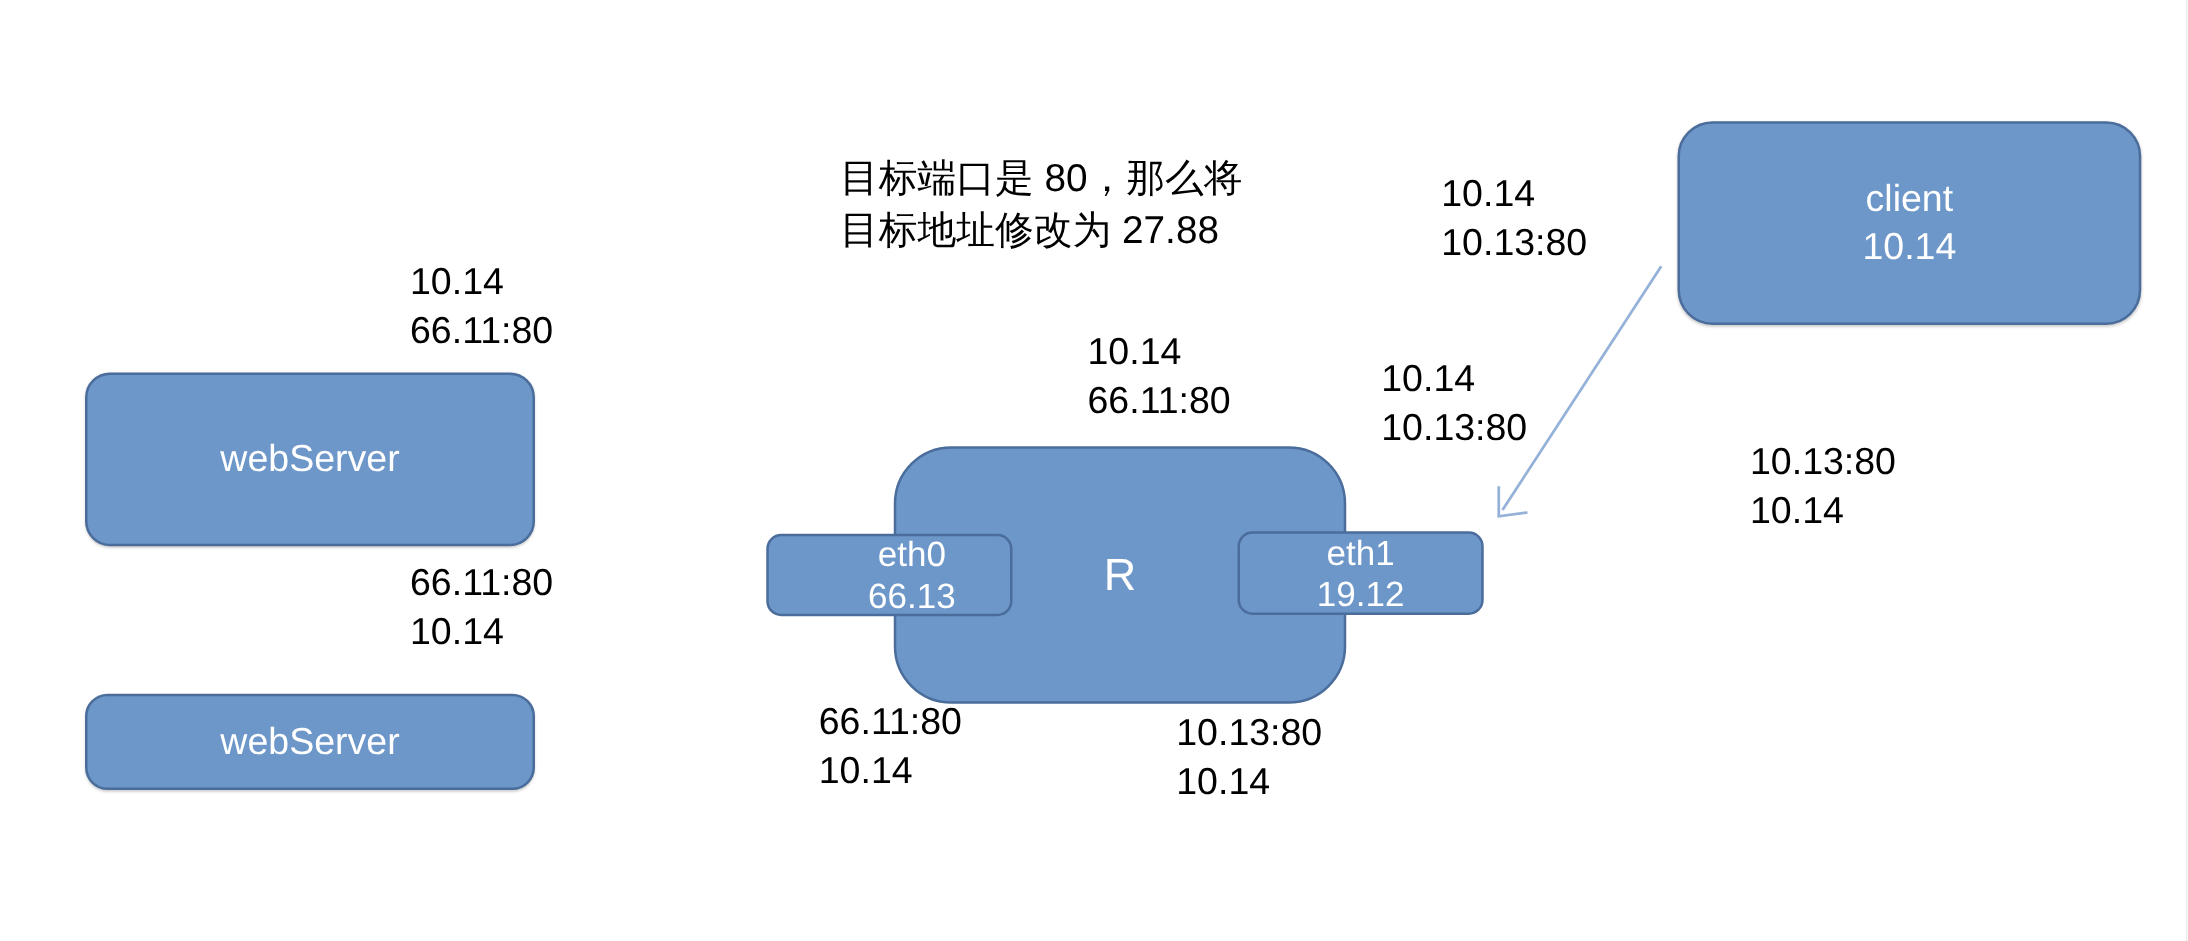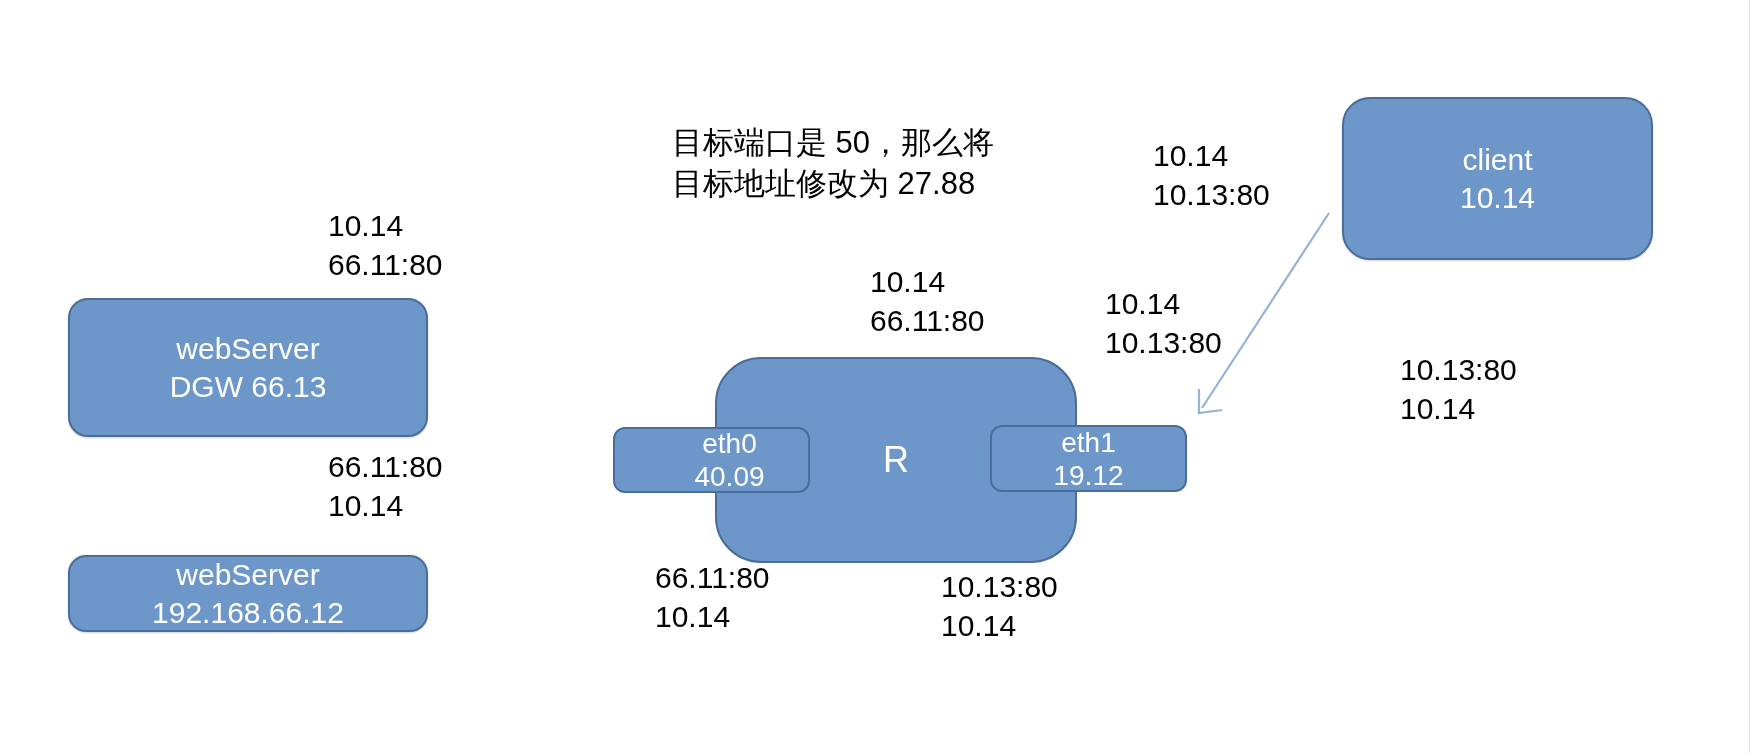--- a/index.html
+++ b/index.html
@@ -33,21 +33,21 @@
     flex-direction: column;
     align-items: center;
     justify-content: center;
     text-align: center;
     box-shadow: 0 1px 2px rgba(0,0,0,0.18);
   }
   .node .nline { line-height: 38px; font-size: 30px; }
 
   .node-webserver1 { left: 68px;  top: 298px; width: 360px; height: 139px; border-radius: 20px; }
   .node-webserver2 { left: 68px;  top: 555px; width: 360px; height: 77px;  border-radius: 18px; }
-  .node-client     { left: 1342px; top: 97px; width: 311px; height: 163px; border-radius: 28px; }
+  .node-client     { left: 1342px; top: 97px; width: 371px; height: 163px; border-radius: 28px; }
   .node-router     { left: 715px; top: 357px; width: 362px; height: 206px; border-radius: 46px; box-shadow:none; }
   .node-router .nline { font-size: 36px; }
 
   .iface {
     position: absolute;
     background: var(--node-fill);
     border: 2px solid var(--node-border);
     border-radius: 12px;
     color: var(--node-text);
     display: flex;
@@ -98,21 +98,21 @@
 <body>
 
 <div class="canvas">
 
   <svg class="arrow-svg" viewBox="0 0 1750 753">
     <line class="arrow-line" x1="1329" y1="213" x2="1202" y2="408"></line>
     <polyline class="arrow-head" points="1199,389 1199,413 1222,410"></polyline>
   </svg>
 
   <div class="annotation">
-    <div>目标端口是 50，那么将</div>
+    <div>目标端口是 80，那么将</div>
     <div>目标地址修改为 27.88</div>
   </div>
 
   <div class="plabel plabel-above-webserver1">
     <div>10.14</div>
     <div>66.11:80</div>
   </div>
 
   <div class="plabel plabel-below-webserver1">
     <div>66.11:80</div>
@@ -144,35 +144,33 @@
     <div>10.13:80</div>
   </div>
 
   <div class="plabel plabel-right-of-client">
     <div>10.13:80</div>
     <div>10.14</div>
   </div>
 
   <div class="node node-webserver1">
     <div class="nline">webServer</div>
-    <div class="nline">DGW 66.13</div>
   </div>
 
   <div class="node node-webserver2">
     <div class="nline">webServer</div>
-    <div class="nline">192.168.66.12</div>
   </div>
 
   <div class="node node-router">
     <div class="nline">R</div>
   </div>
 
   <div class="iface iface-eth0">
     <div class="nline">eth0</div>
-    <div class="nline">40.09</div>
+    <div class="nline">66.13</div>
   </div>
 
   <div class="iface iface-eth1">
     <div class="nline">eth1</div>
     <div class="nline">19.12</div>
   </div>
 
   <div class="node node-client">
     <div class="nline">client</div>
     <div class="nline">10.14</div>

